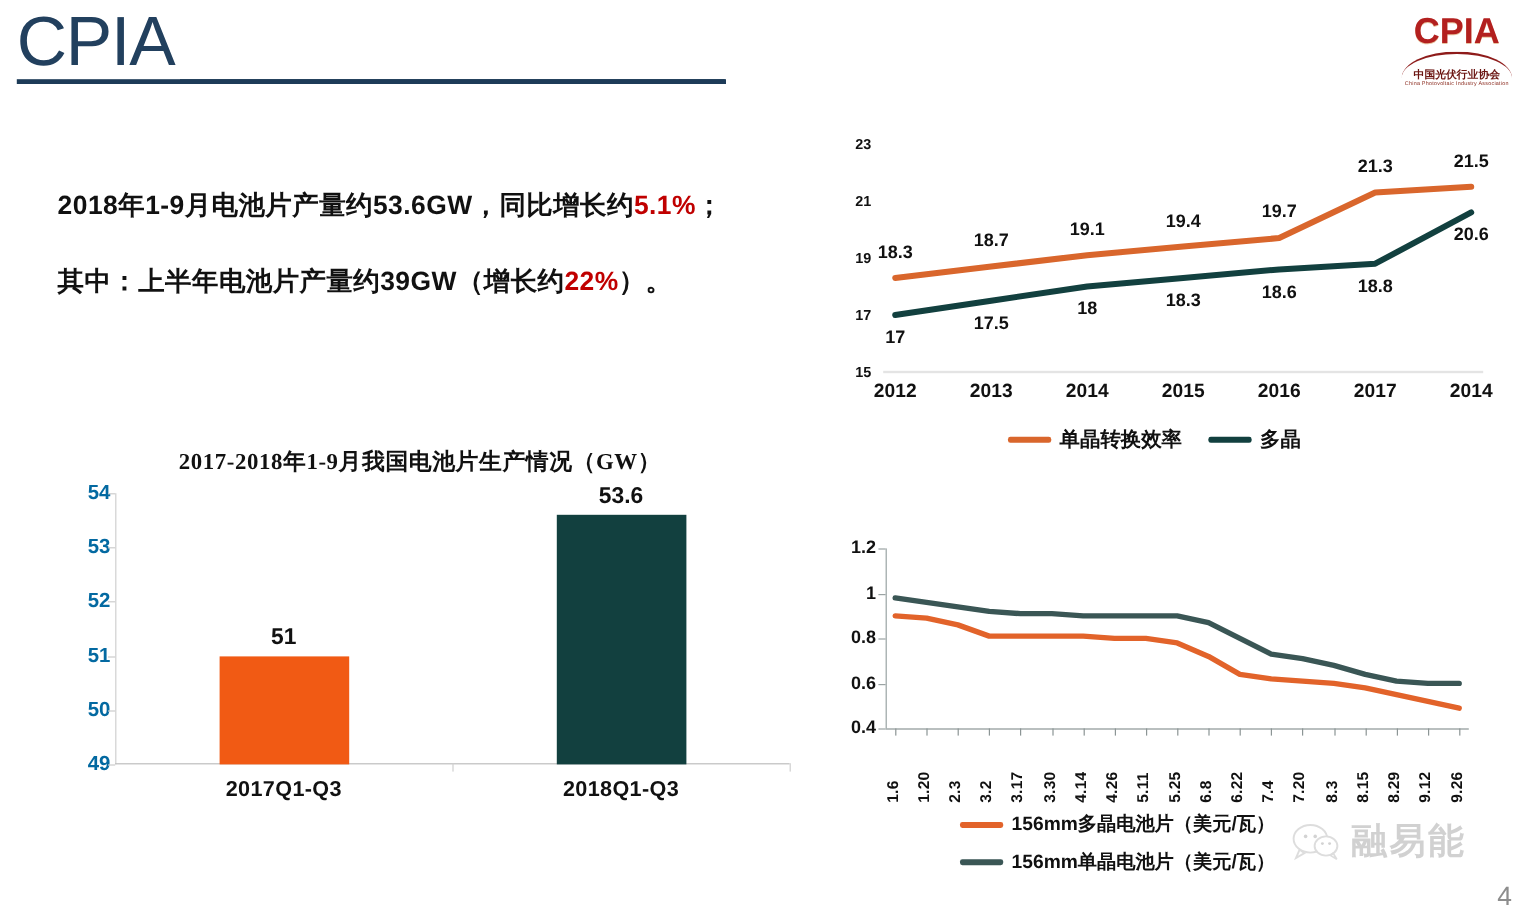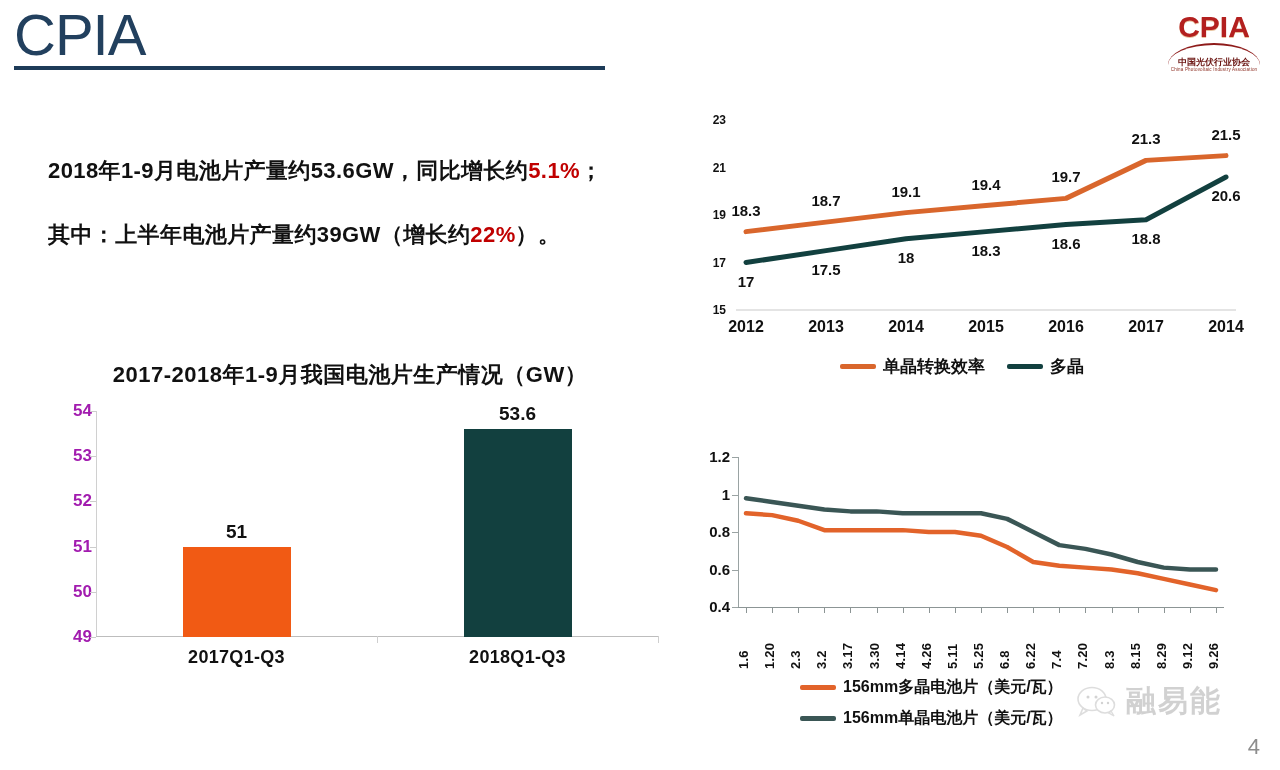--- a/index.html
+++ b/index.html
@@ -74,29 +74,29 @@
     font-weight:bold;
     color:#111;
     letter-spacing:.4px;
     white-space:nowrap;
   }
   .hl{color:#c00000;}
 
   
   .barchart{position:absolute;left:24px;top:355px;width:652px;height:340px;}
   .bc-title{
-    position:absolute;left:0;top:5px;width:652px;text-align:center;
-    font-size:22px;font-weight:bold;color:#111;letter-spacing:.5px;
+    position:absolute;left:0;top:17px;width:652px;text-align:center;
+    font-size:19px;font-weight:bold;color:#111;letter-spacing:.5px;font-family:Liberation Serif, serif;
   }
   .bc-axis-y{position:absolute;left:72px;top:56px;width:1px;height:226px;background:#d0d0d0;}
   .bc-axis-x{position:absolute;left:72px;top:281px;width:562px;height:1px;background:#bdbdbd;}
   .bc-ylabels{position:absolute;left:24px;top:46px;width:44px;height:246px;}
   .bc-ylabels div{
     position:absolute;right:0;width:44px;text-align:right;
-    font-size:17px;font-weight:bold;line-height:20px;color:#a21caf;
+    font-size:17px;font-weight:bold;line-height:20px;color:#0369a1;
   }
   .bc-tick{position:absolute;left:66px;width:6px;height:1px;background:#cccccc;}
   .bc-bar{position:absolute;bottom:0;}
   .bc-val{
     position:absolute;width:120px;text-align:center;
     font-size:19px;font-weight:bold;color:#111;
   }
   .bc-xlabel{
     position:absolute;width:200px;text-align:center;top:292px;
     font-size:18px;font-weight:bold;color:#111;letter-spacing:.3px;

